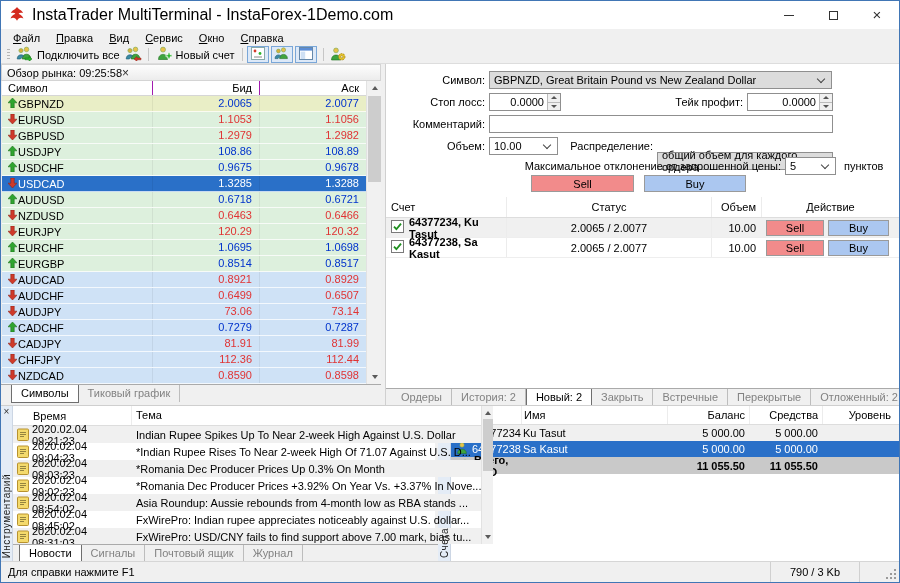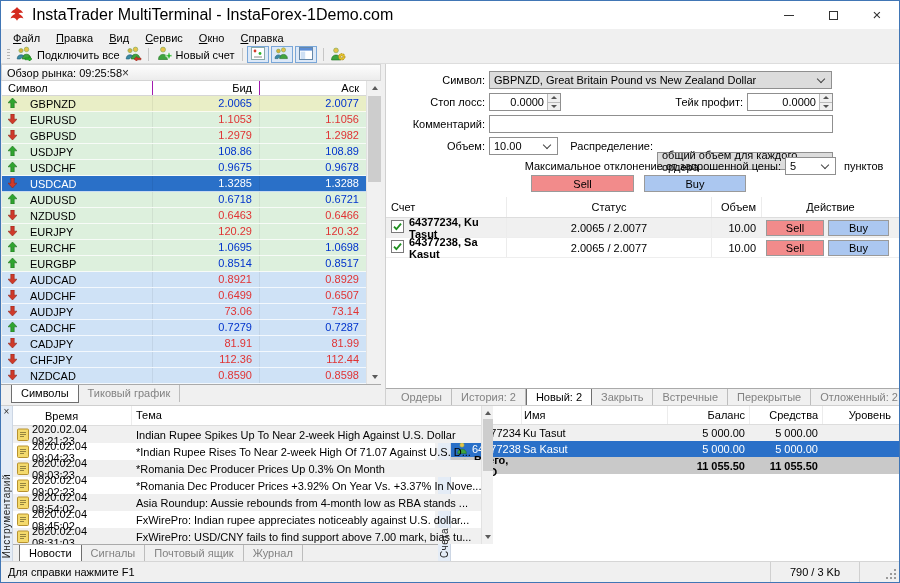--- a/index.html
+++ b/index.html
@@ -34,21 +34,21 @@
   .panel-header{height:17px;background:linear-gradient(#fdfdfd,#ececec);border:1px solid #d4d4d4;display:flex;align-items:center;justify-content:flex-start;padding:0 5px}
   .panel-x{color:#333;font-size:12px;line-height:10px}
   .mw-area{flex:1;position:relative;overflow:hidden;border-left:1px solid #ececec}
   .mw-header{display:flex;height:15px;align-items:center;background:#fff;border-bottom:1px solid #d6d6d6;margin-right:15px}
   .mw-c1{width:150px;padding-left:6px}
   .mw-c2{width:107px;text-align:right;padding-right:7px}
   .mw-c3{flex:1;text-align:right;padding-right:7px}
   .mw-row{display:flex;height:16px;align-items:center;margin-right:15px;border-bottom:1px solid rgba(255,255,255,.75)}
   .mw-row .mw-c2,.mw-row .mw-c3{border-left:1px solid rgba(0,0,0,.06);align-self:stretch;line-height:15px}
   .mw-header .mw-c2,.mw-header .mw-c3{border-left:1px solid #a21caf;align-self:stretch;line-height:15px}
-  .mw-sym{display:flex;align-items:flex-start;gap:13px}
+  .mw-sym{display:flex;align-items:flex-start;gap:1px}
   .bg-green{background:var(--row-green)}
   .bg-blue{background:var(--row-blue)}
   .bg-yellow{background:var(--row-yellow)}
   .bg-selected{background:var(--sel);color:#fff}
   .px-blue{color:var(--up)}
   .px-red{color:var(--down)}
   .bg-selected .px{color:#fff}
   .vscroll{position:absolute;top:0;right:0;bottom:0;width:15px;background:#f1f1f1;border-left:1px solid #e2e2e2}
   .vs-arrow{position:absolute;left:0;width:15px;height:14px;display:flex;align-items:center;justify-content:center}
   .tri-up{width:0;height:0;border-left:3px solid transparent;border-right:3px solid transparent;border-bottom:4px solid #5a5a5a}
@@ -97,21 +97,21 @@
 
   
   .bottom{display:flex;height:156px;border-top:1px solid #cfcfcf}
   .news-panel{width:437px;display:flex;border-right:3px solid #f0f0f0}
   .vstrip{width:13px;background:#e4ecf6;border-right:1px solid #ccd6e4;display:flex;flex-direction:column;align-items:center;justify-content:space-between;padding:1px 0 3px}
   .vstrip .panel-x{font-size:10px}
   .vlabel{writing-mode:vertical-rl;transform:rotate(180deg);font-size:10px;color:#222;letter-spacing:.5px}
   .news-main{flex:1;display:flex;flex-direction:column}
   .news-area{flex:1;position:relative;overflow:hidden}
   .news-header{display:flex;height:20px;align-items:center;background:#fff;border-bottom:1px solid #ddd;margin-right:12px}
-  .nh-c1{width:118px;padding-left:32px}
+  .nh-c1{width:118px;padding-left:20px}
   .nh-c2{flex:1;padding-left:4px;border-left:1px solid #ececec;align-self:stretch;line-height:19px}
   .news-row{display:flex;height:17px;align-items:center;margin-right:12px}
   .news-row.alt{background:#f0f0f0}
   .nr-icon{width:19px;display:flex;justify-content:center}
   .nr-time{width:99px}
   .nr-topic{flex:1;padding-left:5px;white-space:nowrap;overflow:hidden}
   .news-scroll{position:absolute;top:0;right:0;bottom:0;width:12px;background:#f1f1f1;border-left:1px solid #e2e2e2}
   .news-scroll .vs-arrow{width:12px}
   .news-scroll .vs-thumb{left:1px;width:10px}
 

